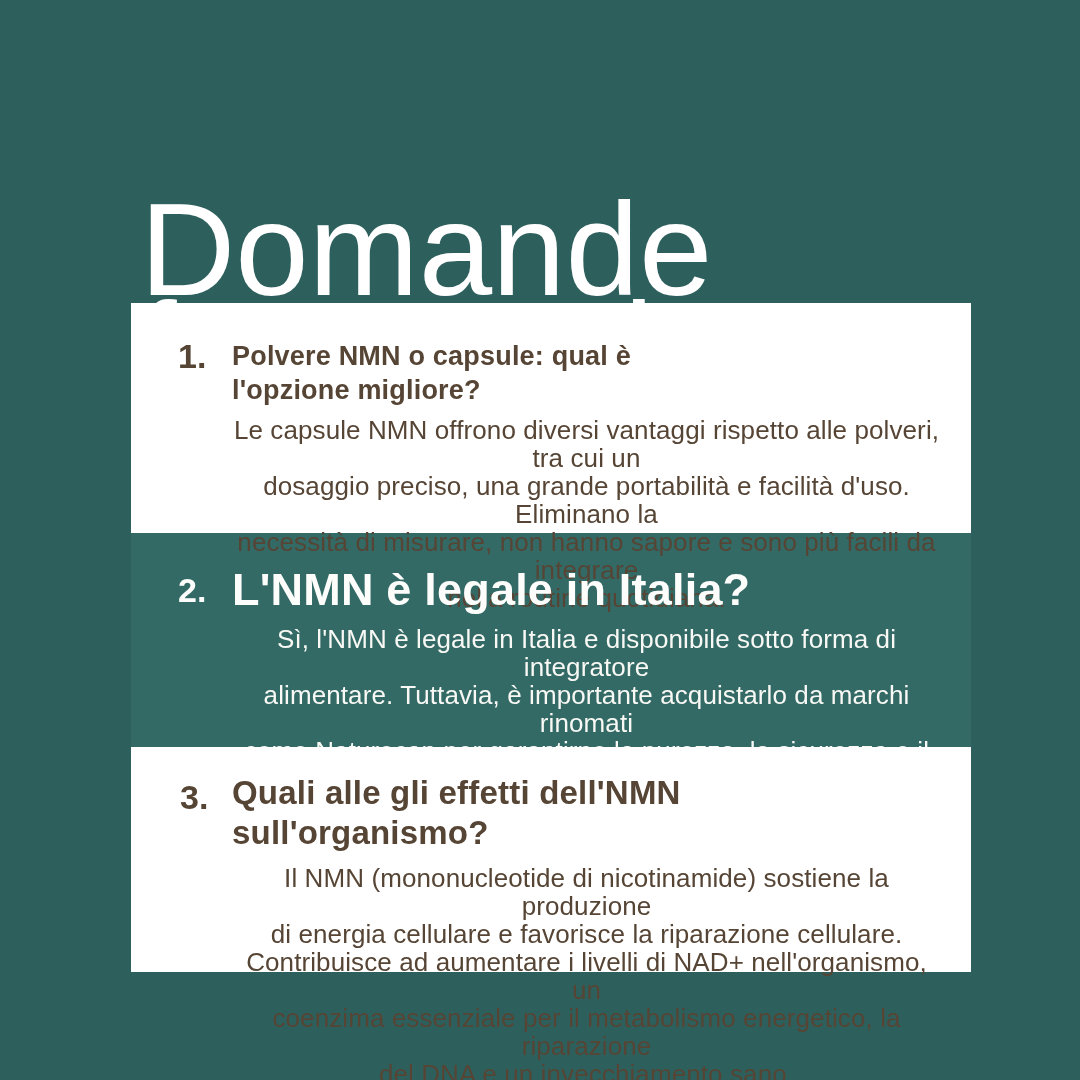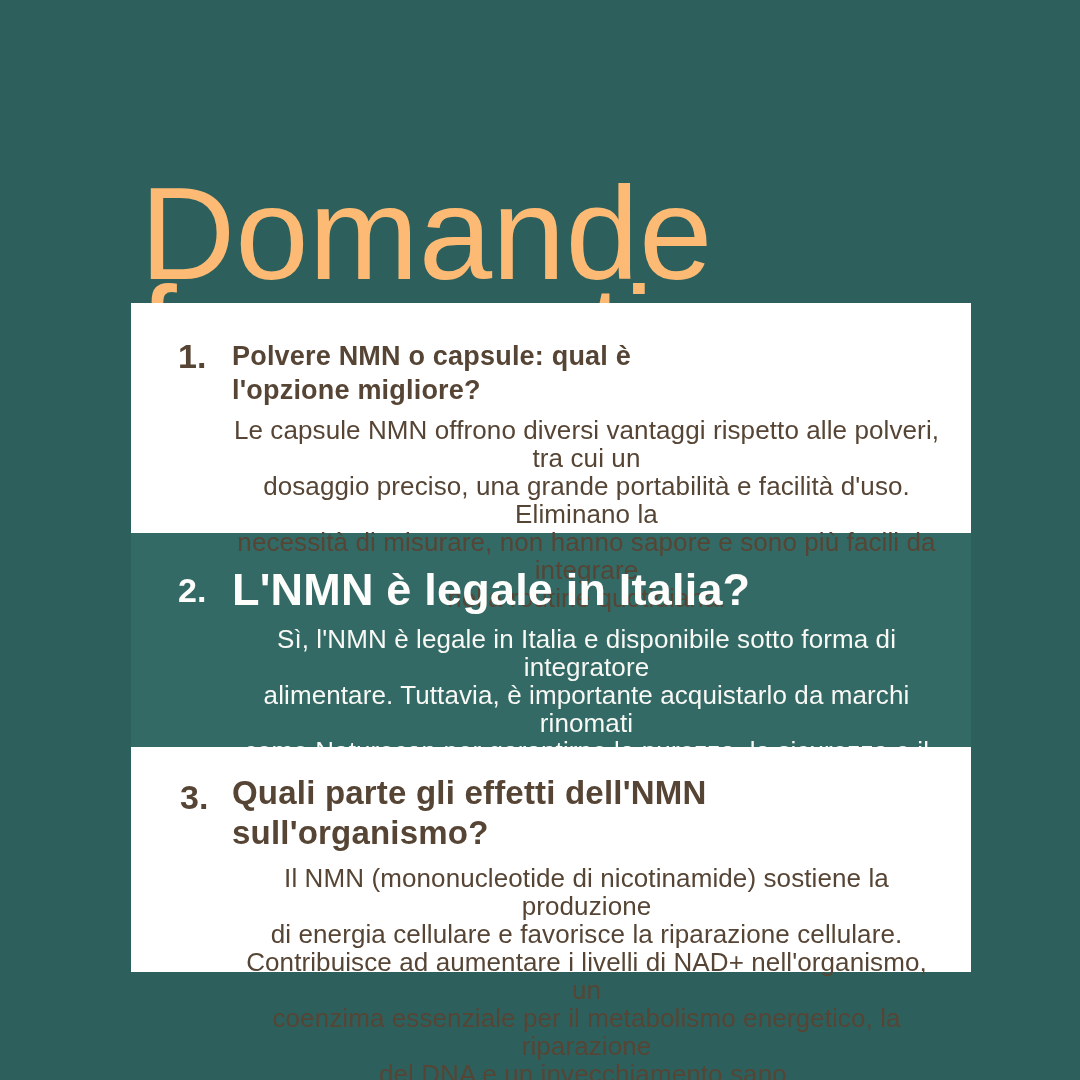--- a/index.html
+++ b/index.html
@@ -7,22 +7,22 @@
     width:1080px; height:1080px;
     position:relative;
     background:#2d605d;
     font-family:"Liberation Sans", sans-serif;
     overflow:hidden;
   }
 
   
   .page-title {
     position:absolute;
-    left:140px; top:96px;
-    color:#fdba74;
+    left:140px; top:112px;
+    color:#ffffff;
     font-size:132px;
     font-weight:300;
     line-height:100px;
     letter-spacing:0px;
   }
   .page-title .line { display:block; }
 
   
   .faq-column {
     position:absolute;
@@ -100,21 +100,21 @@
     <span class="q-num">2.</span>
     <h2 class="q-text">L'NMN è legale in Italia?</h2>
     <p class="a-text">Sì, l'NMN è legale in Italia e disponibile sotto forma di integratore
 alimentare. Tuttavia, è importante acquistarlo da marchi rinomati
 come Naturecan per garantirne la purezza, la sicurezza e il
 controllo da parte di organismi terzi.</p>
   </section>
 
   <section class="faq-item item-3 card">
     <span class="q-num">3.</span>
-    <h2 class="q-text">Quali parte gli effetti dell'NMN sull'organismo?</h2>
+    <h2 class="q-text">Quali alle gli effetti dell'NMN sull'organismo?</h2>
     <p class="a-text">Il NMN (mononucleotide di nicotinamide) sostiene la produzione
 di energia cellulare e favorisce la riparazione cellulare.
 Contribuisce ad aumentare i livelli di NAD+ nell'organismo, un
 coenzima essenziale per il metabolismo energetico, la riparazione
 del DNA e un invecchiamento sano.</p>
   </section>
 
 </div>
 
 </body></html>

